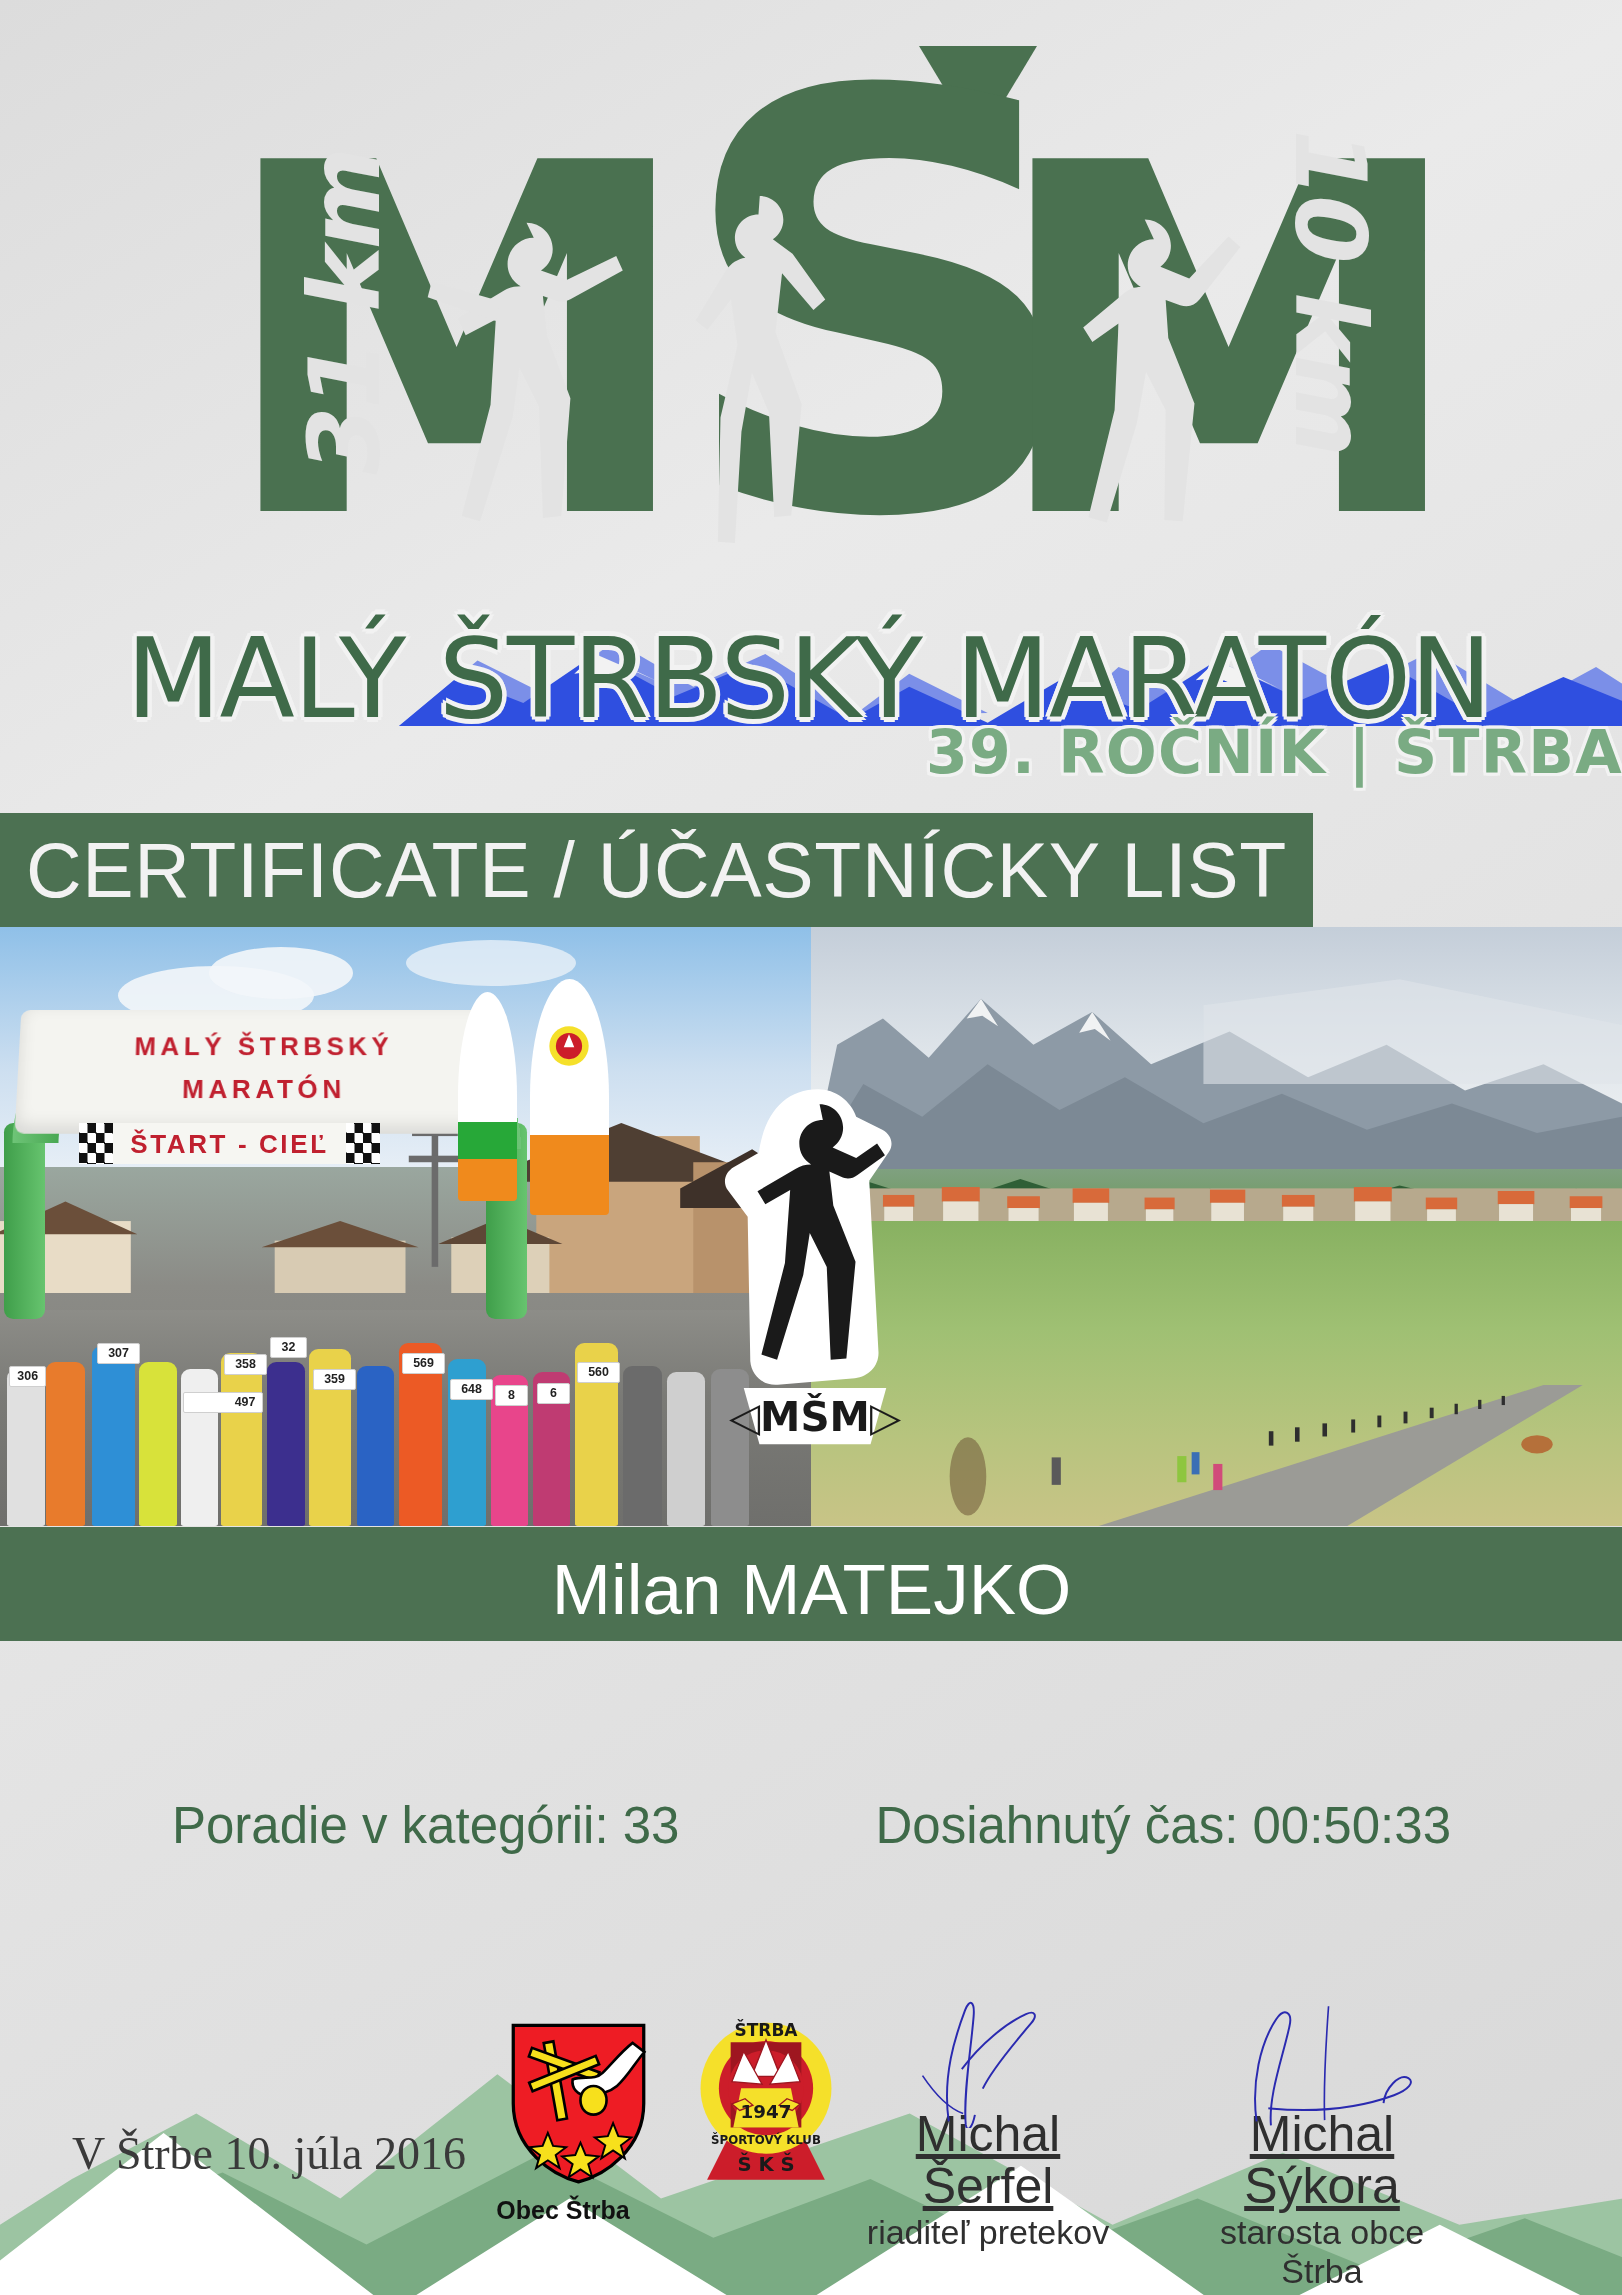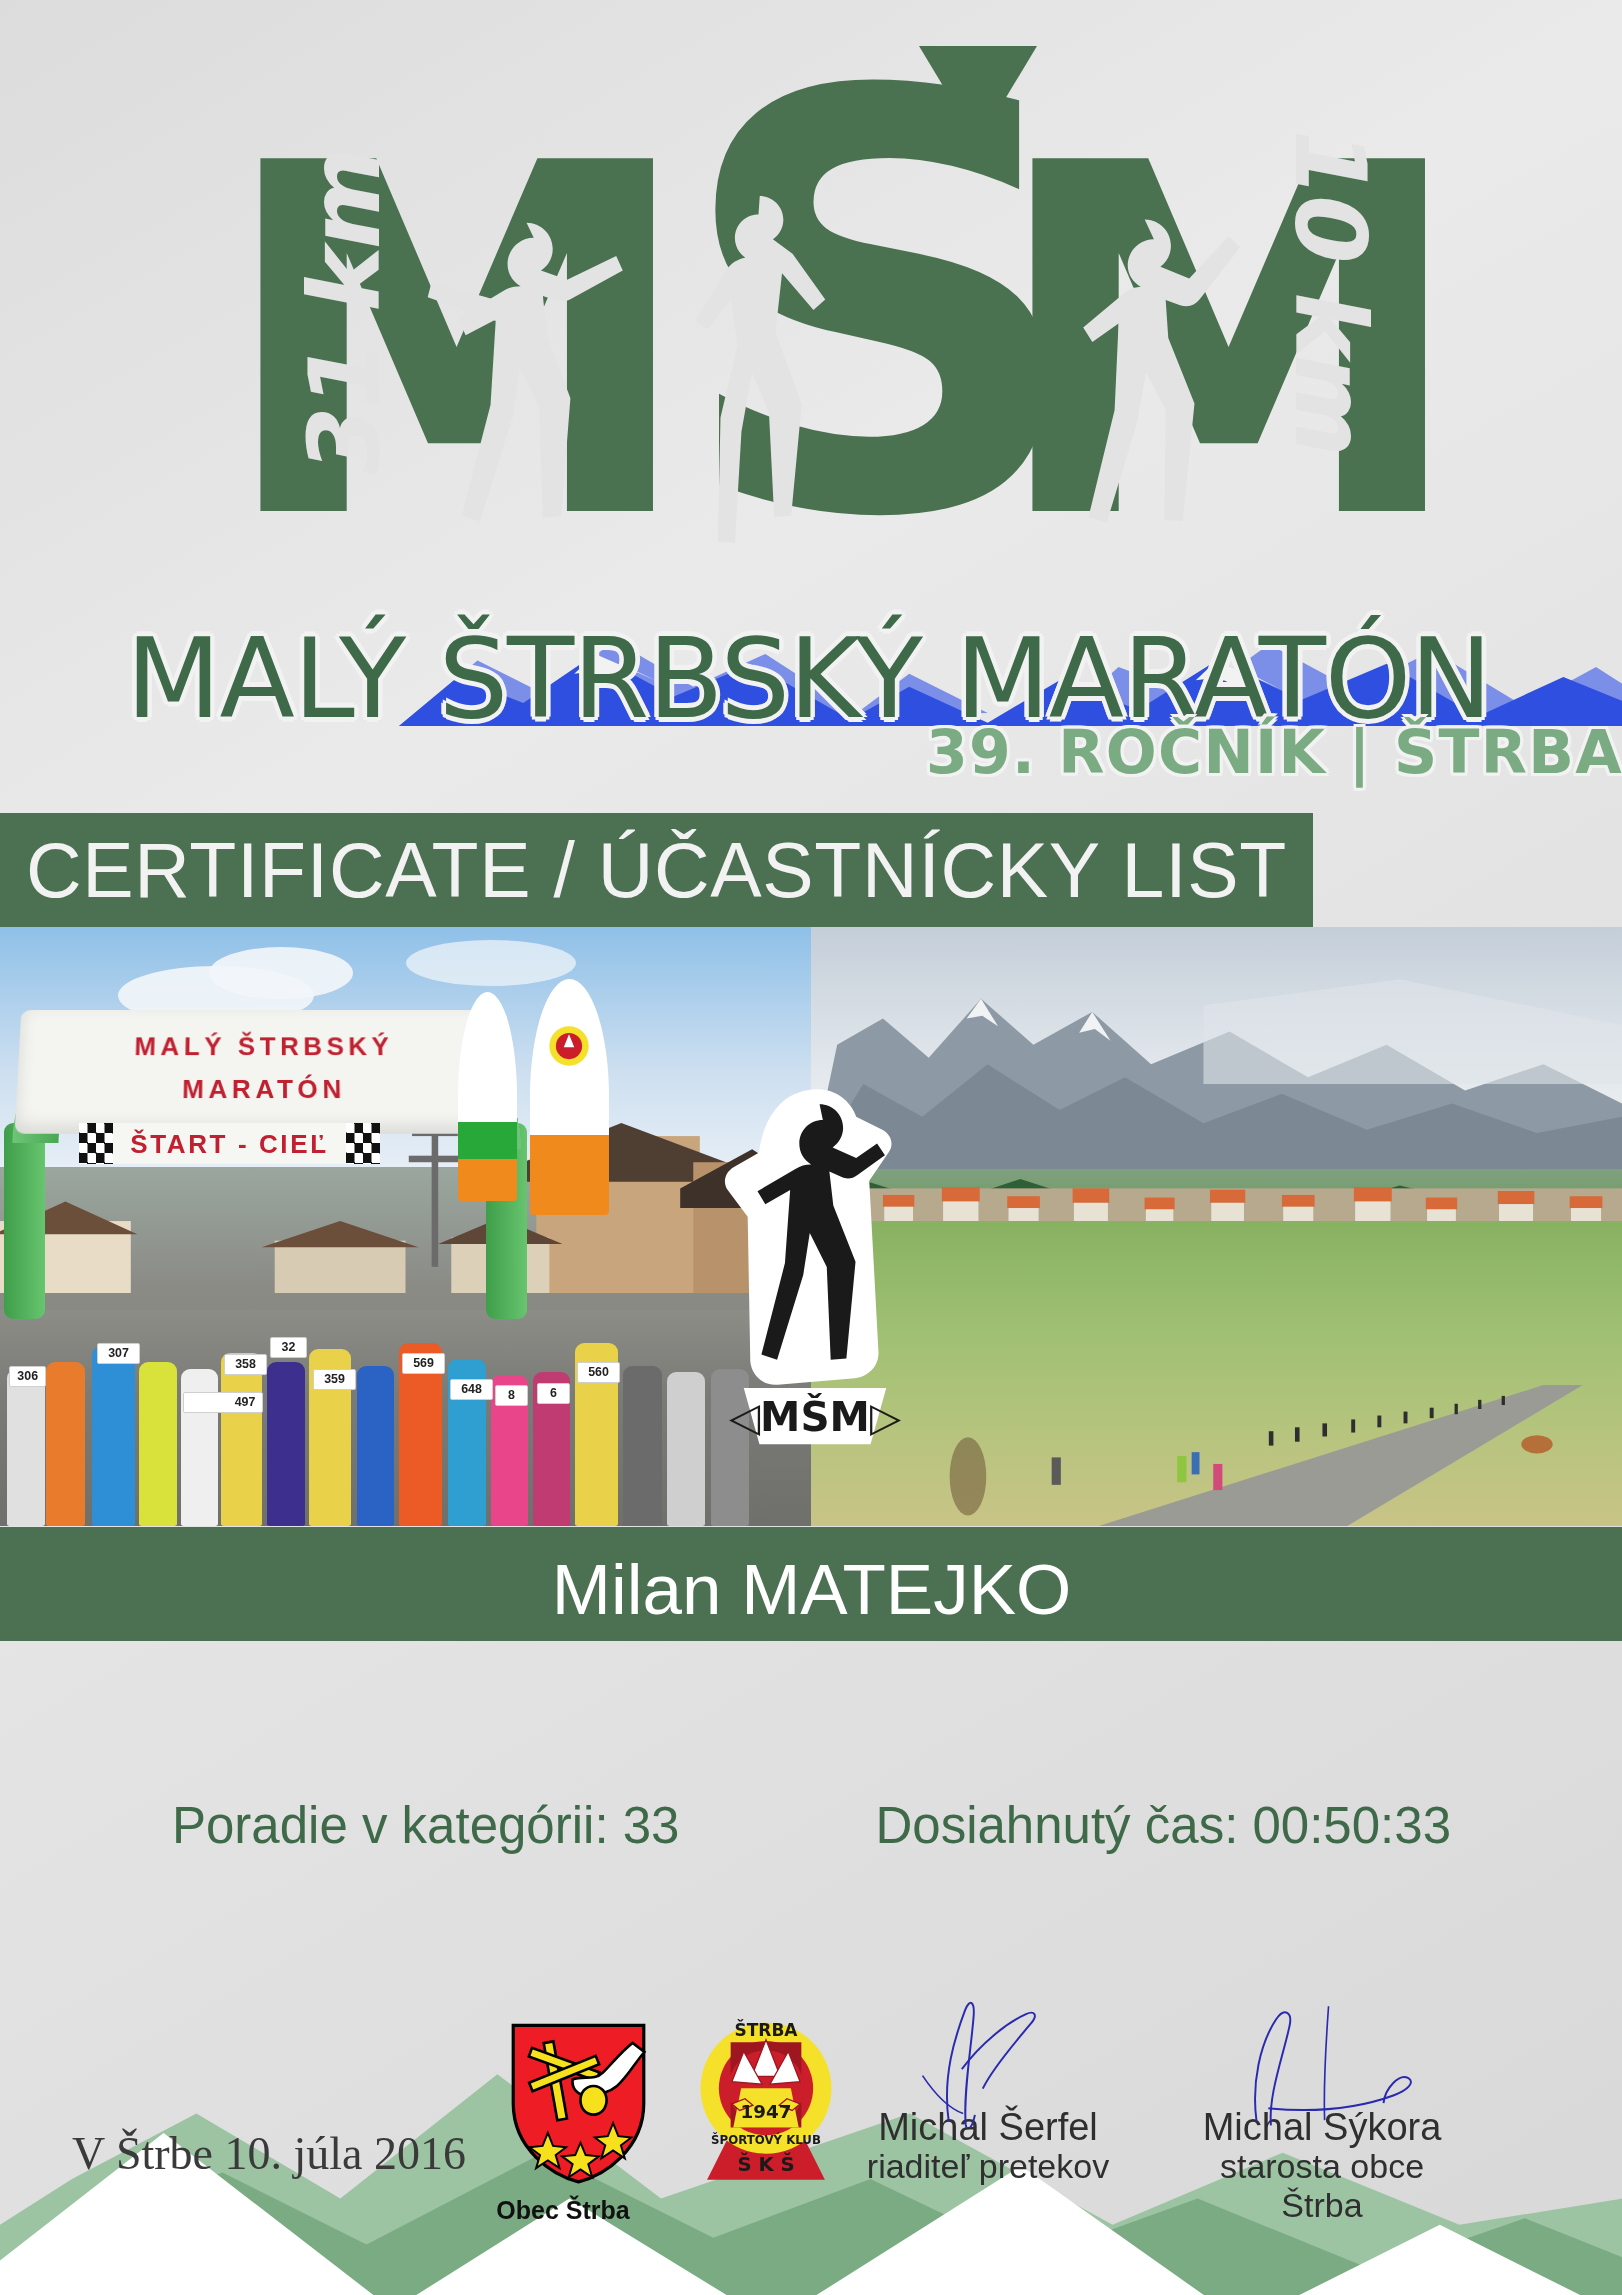--- a/index.html
+++ b/index.html
@@ -174,21 +174,21 @@
 
   
   .footer{position:absolute;left:0;top:2114px;width:1623px;height:182px;}
   .fdate{position:absolute;left:72px;top:13px;font-size:46px;color:#3a3a3a;
          font-family:Liberation Serif, serif;}
   .crest{position:absolute;left:510px;top:-92px;width:137px;}
   .crest-cap{position:absolute;left:468px;top:82px;width:190px;text-align:center;
              font-size:25px;font-weight:bold;color:#111;}
   .sks{position:absolute;left:694px;top:-98px;width:144px;height:164px;}
   .sig{position:absolute;text-align:center;width:288px;}
-  .sig .nm{font-size:38px;color:#2f2f2f;line-height:1.05;}
+  .sig .nm{font-size:50px;color:#2f2f2f;line-height:1.05;text-decoration:underline;}
   .sig .rl{font-size:34px;color:#2f2f2f;line-height:1.15;}
   .sig svg{position:absolute;left:0;top:-111px;width:288px;height:131px;}
 </style>
 </head>
 <body>
 
 <div class="page">
 
   <div class="logo-block">
     <div class="msm-wrap">

